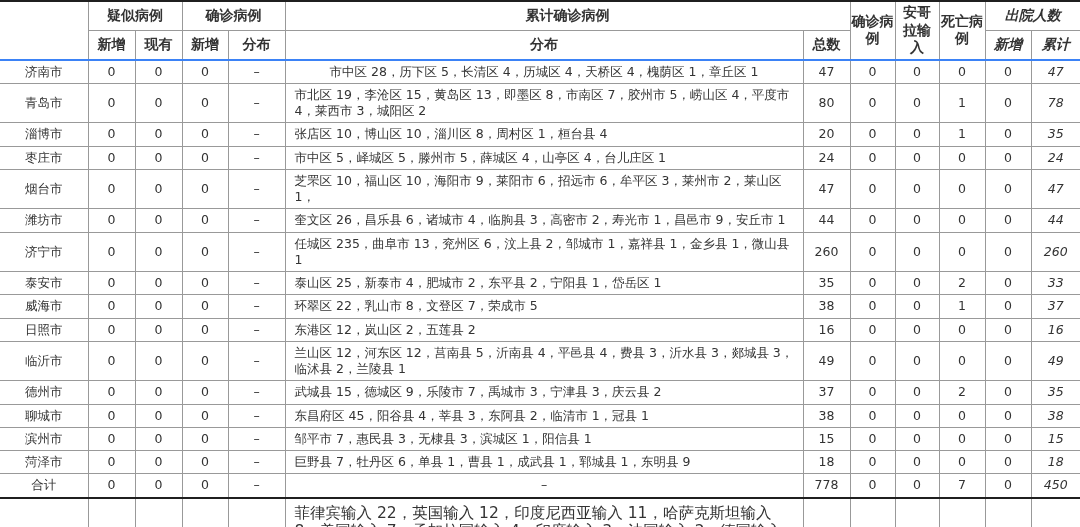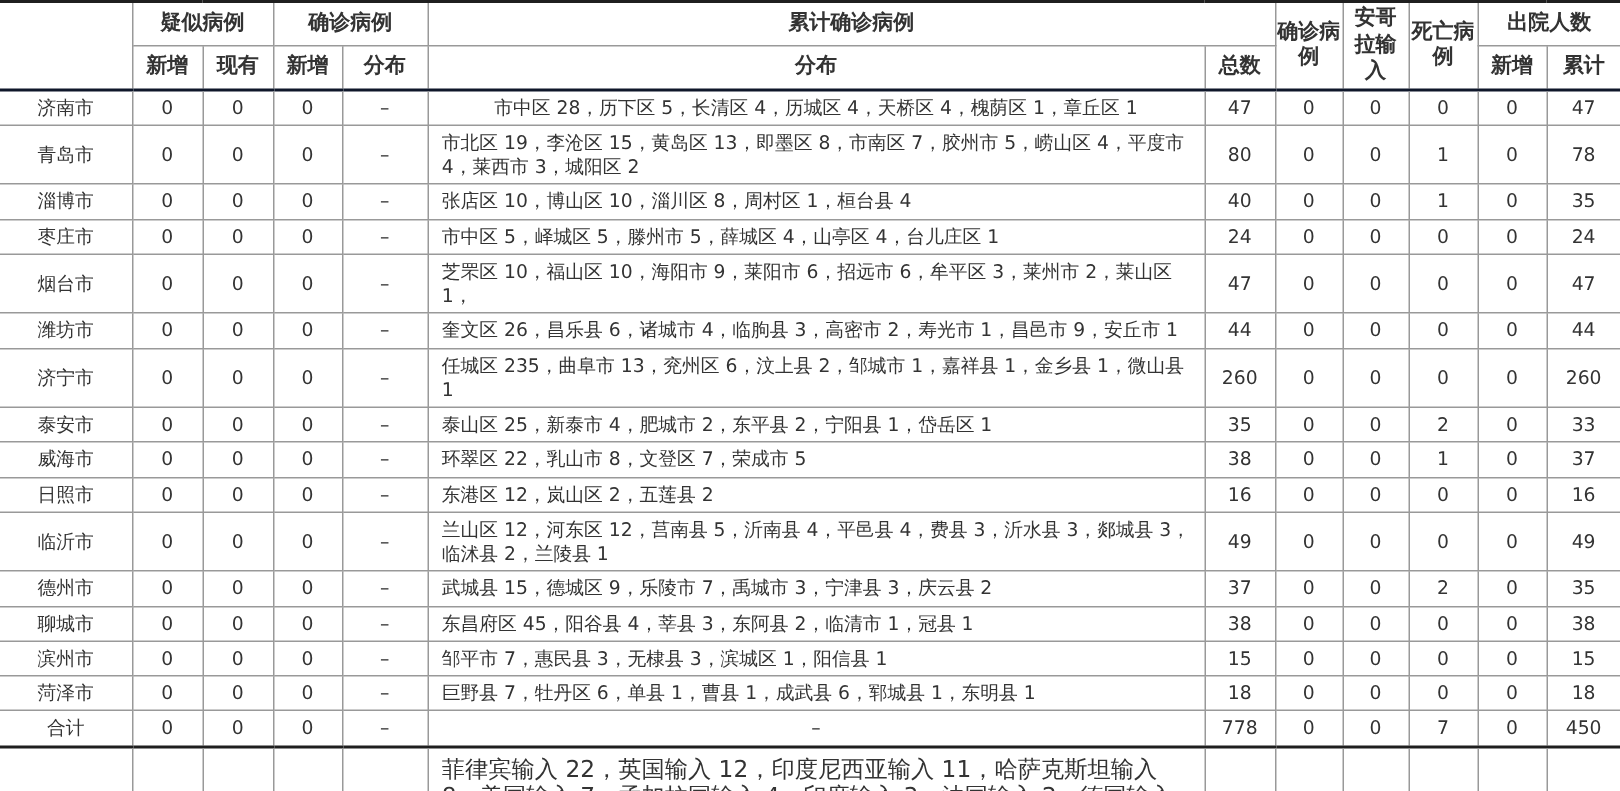--- a/index.html
+++ b/index.html
@@ -35,23 +35,23 @@
   .epi td {
     font-size: 12.5px;
     padding: 3px 2px;
     line-height: 1.3;
   }
   .epi td.dist {
     text-align: left;
     padding: 3px 9px;
   }
   .epi .no-l { border-left: none; }
-  .epi .no-r { border-right: none; }
+  .epi .no-r { border-right: none; font-style: italic; }
   
-  .epi tbody tr:first-child td { border-top: 2px solid #0f172a; text-align: center; }
+  .epi tbody tr:first-child td { border-top: 2px solid #3b82f6; text-align: center; }
   
   .epi tr.imported td { border-top: 2px solid #1f1f1f; }
   .epi tr.imported td {
     font-size: 15.5px;
     line-height: 1.18;
     padding: 5px 2px;
   }
   .epi tr.imported td.dist { padding: 5px 9px; }
 </style>
 </head>
@@ -123,21 +123,21 @@
       <td>0</td>
       <td class="no-r">78</td>
     </tr>
     <tr>
       <td class="no-l">淄博市</td>
       <td>0</td>
       <td>0</td>
       <td>0</td>
       <td>–</td>
       <td class="dist">张店区 10，博山区 10，淄川区 8，周村区 1，桓台县 4</td>
-      <td>40</td>
+      <td>20</td>
       <td>0</td>
       <td>0</td>
       <td>1</td>
       <td>0</td>
       <td class="no-r">35</td>
     </tr>
     <tr>
       <td class="no-l">枣庄市</td>
       <td>0</td>
       <td>0</td>
@@ -290,21 +290,21 @@
       <td>0</td>
       <td>0</td>
       <td class="no-r">15</td>
     </tr>
     <tr>
       <td class="no-l">菏泽市</td>
       <td>0</td>
       <td>0</td>
       <td>0</td>
       <td>–</td>
-      <td class="dist">巨野县 7，牡丹区 6，单县 1，曹县 1，成武县 6，郓城县 1，东明县 1</td>
+      <td class="dist">巨野县 7，牡丹区 6，单县 1，曹县 1，成武县 1，郓城县 1，东明县 9</td>
       <td>18</td>
       <td>0</td>
       <td>0</td>
       <td>0</td>
       <td>0</td>
       <td class="no-r">18</td>
     </tr>
     <tr>
       <td class="no-l">合计</td>
       <td>0</td>

